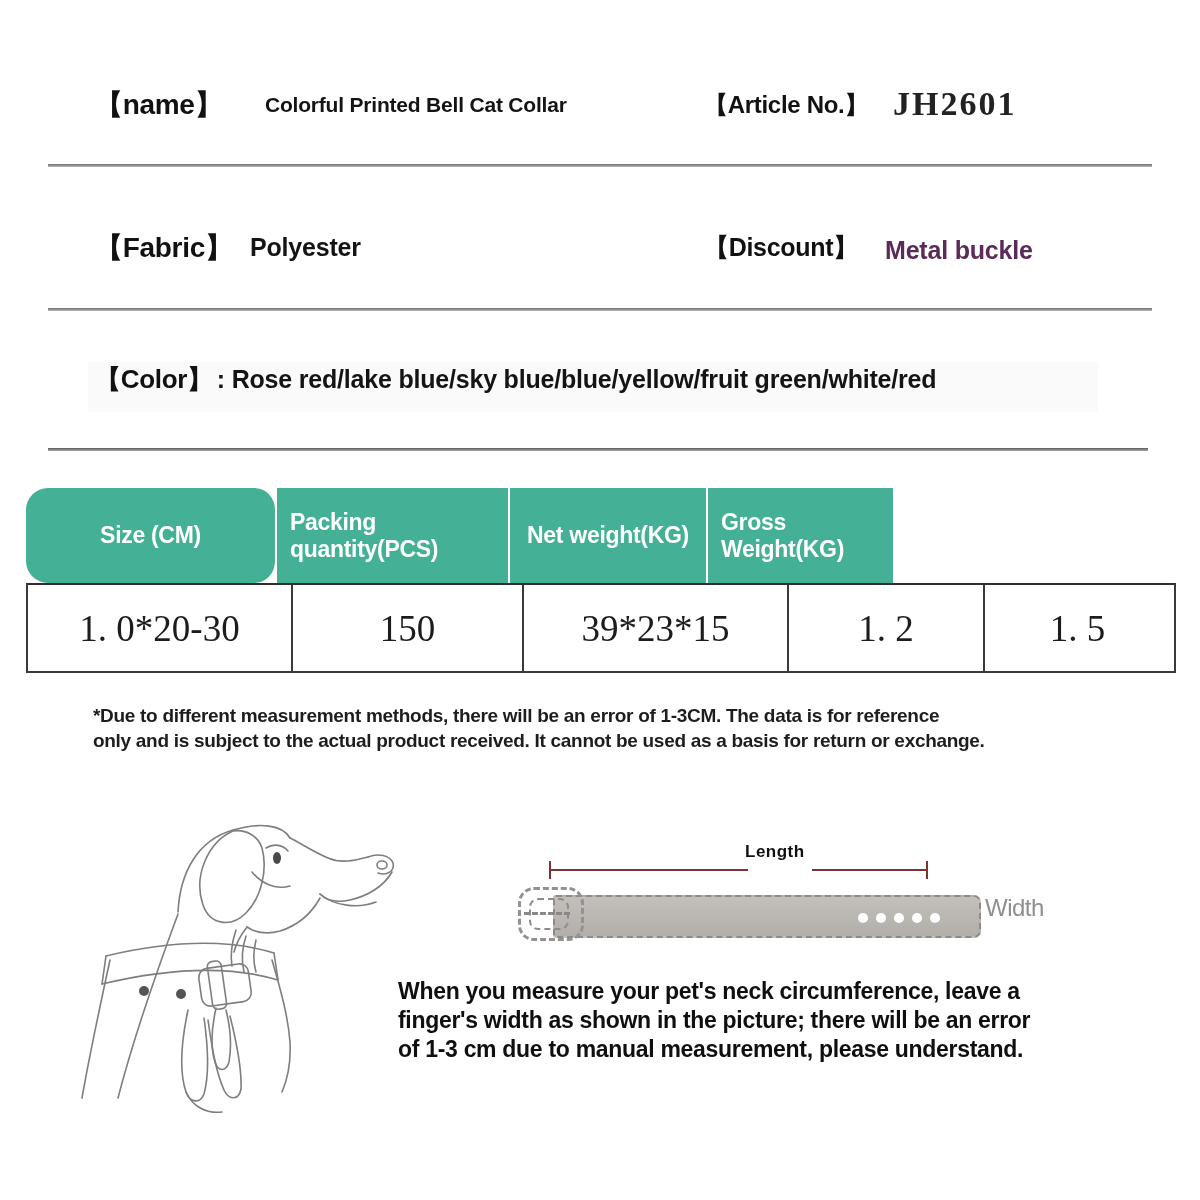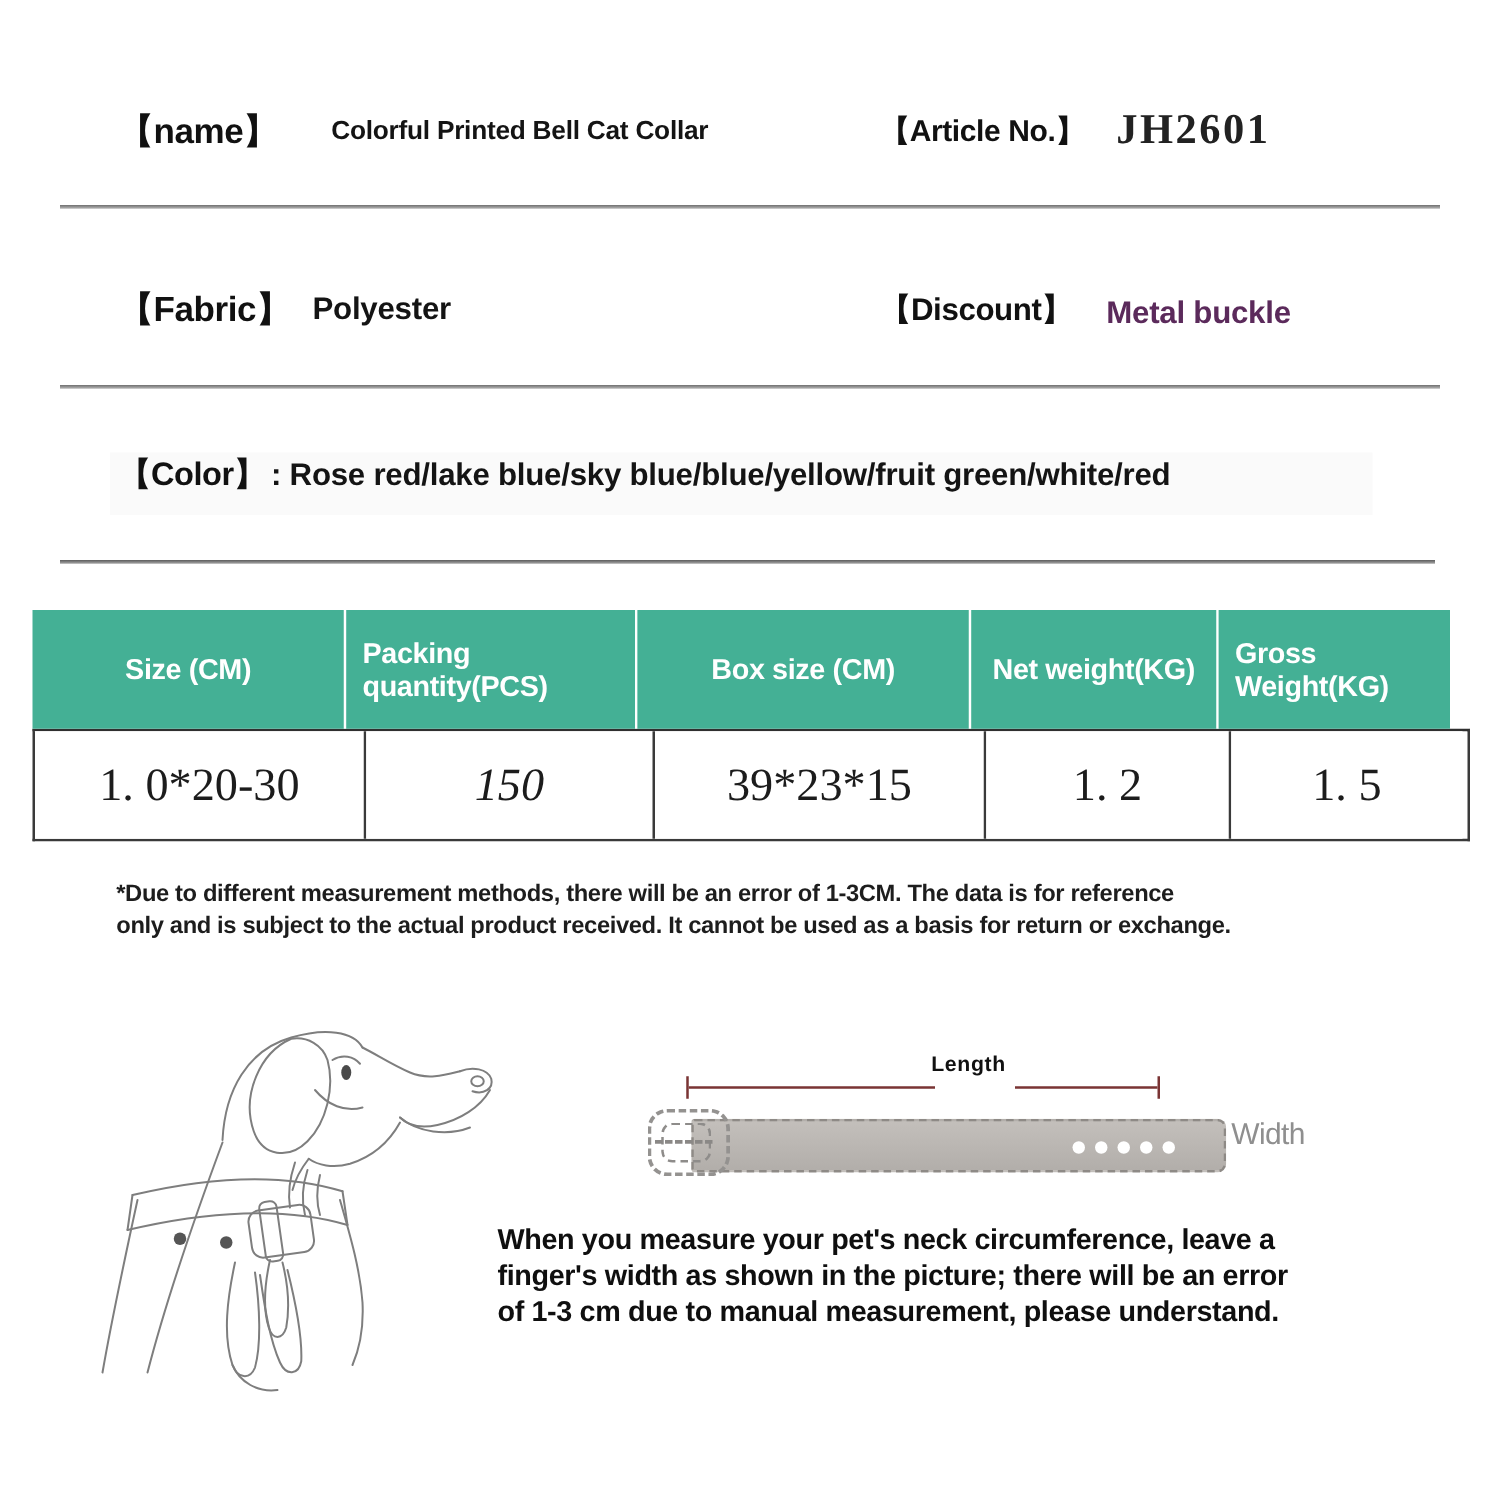--- a/index.html
+++ b/index.html
@@ -59,29 +59,28 @@
   <div class="abs divider" style="left:48px;top:308px;width:1104px;"></div>
 
   <div class="abs" style="left:88px;top:362px;width:1010px;height:50px;background:#fafafa;"></div>
   <div class="abs" style="left:95px;top:362px;">
     <span class="lbl" style="font-size:26px;">【Color】</span><span class="val" style="font-size:25px;margin-left:4px;">: Rose red/lake blue/sky blue/blue/yellow/fruit green/white/red</span>
   </div>
   <div class="abs divider" style="left:48px;top:448px;width:1100px;background:linear-gradient(#5c5c5c,#a8a8a8);"></div>
 
   <div class="abs spec-table">
     <div class="thead">
-      <div class="th center" style="width:251px;">Size (CM)</div>
+      <div class="th center" style="width:251px;border-radius:22px;">Size (CM)</div>
       <div class="th left" style="width:233px;">Packing quantity(PCS)</div>
-      <div class="th center" style="width:267px;">Box size (CM)</div>
       <div class="th center" style="width:198px;">Net weight(KG)</div>
       <div class="th left" style="width:185px;">Gross Weight(KG)</div>
     </div>
     <div class="trow">
       <div class="td" style="width:265px;">1. 0*20-30</div>
-      <div class="td" style="width:231px;font-style:italic;">150</div>
+      <div class="td" style="width:231px;">150</div>
       <div class="td" style="width:265px;">39*23*15</div>
       <div class="td" style="width:196px;">1. 2</div>
       <div class="td" style="width:185px;">1. 5</div>
     </div>
   </div>
 
   <div class="abs" style="left:93px;top:703px;">
     <div class="disc-line">*Due to different measurement methods, there will be an error of 1-3CM. The data is for reference</div>
     <div class="disc-line">only and is subject to the actual product received. It cannot be used as a basis for return or exchange.</div>
   </div>

